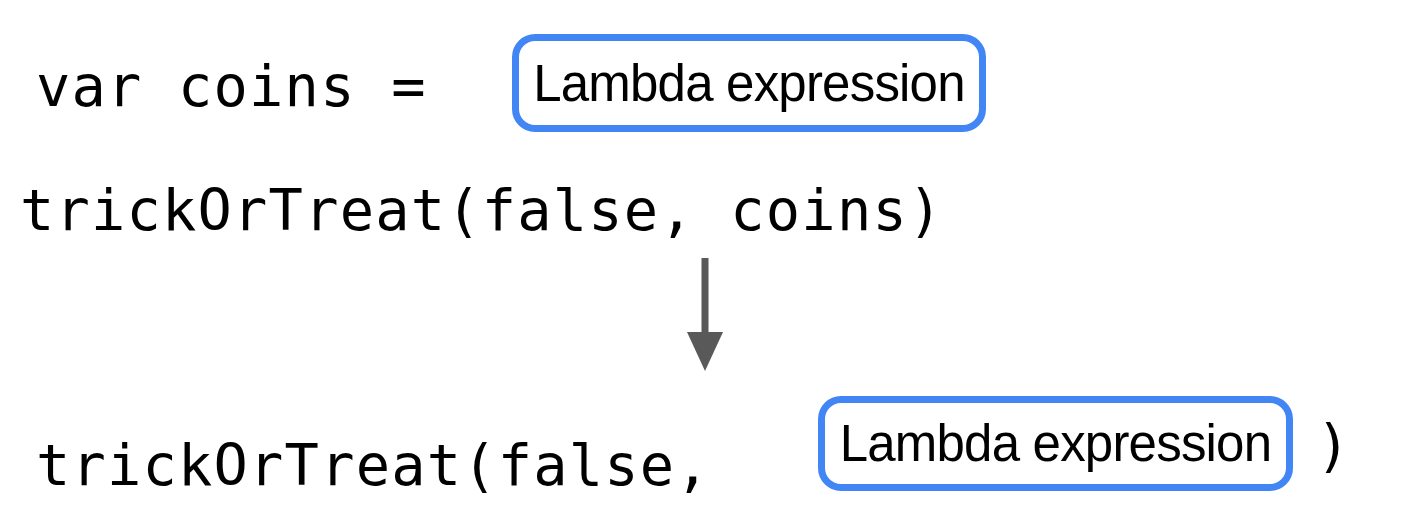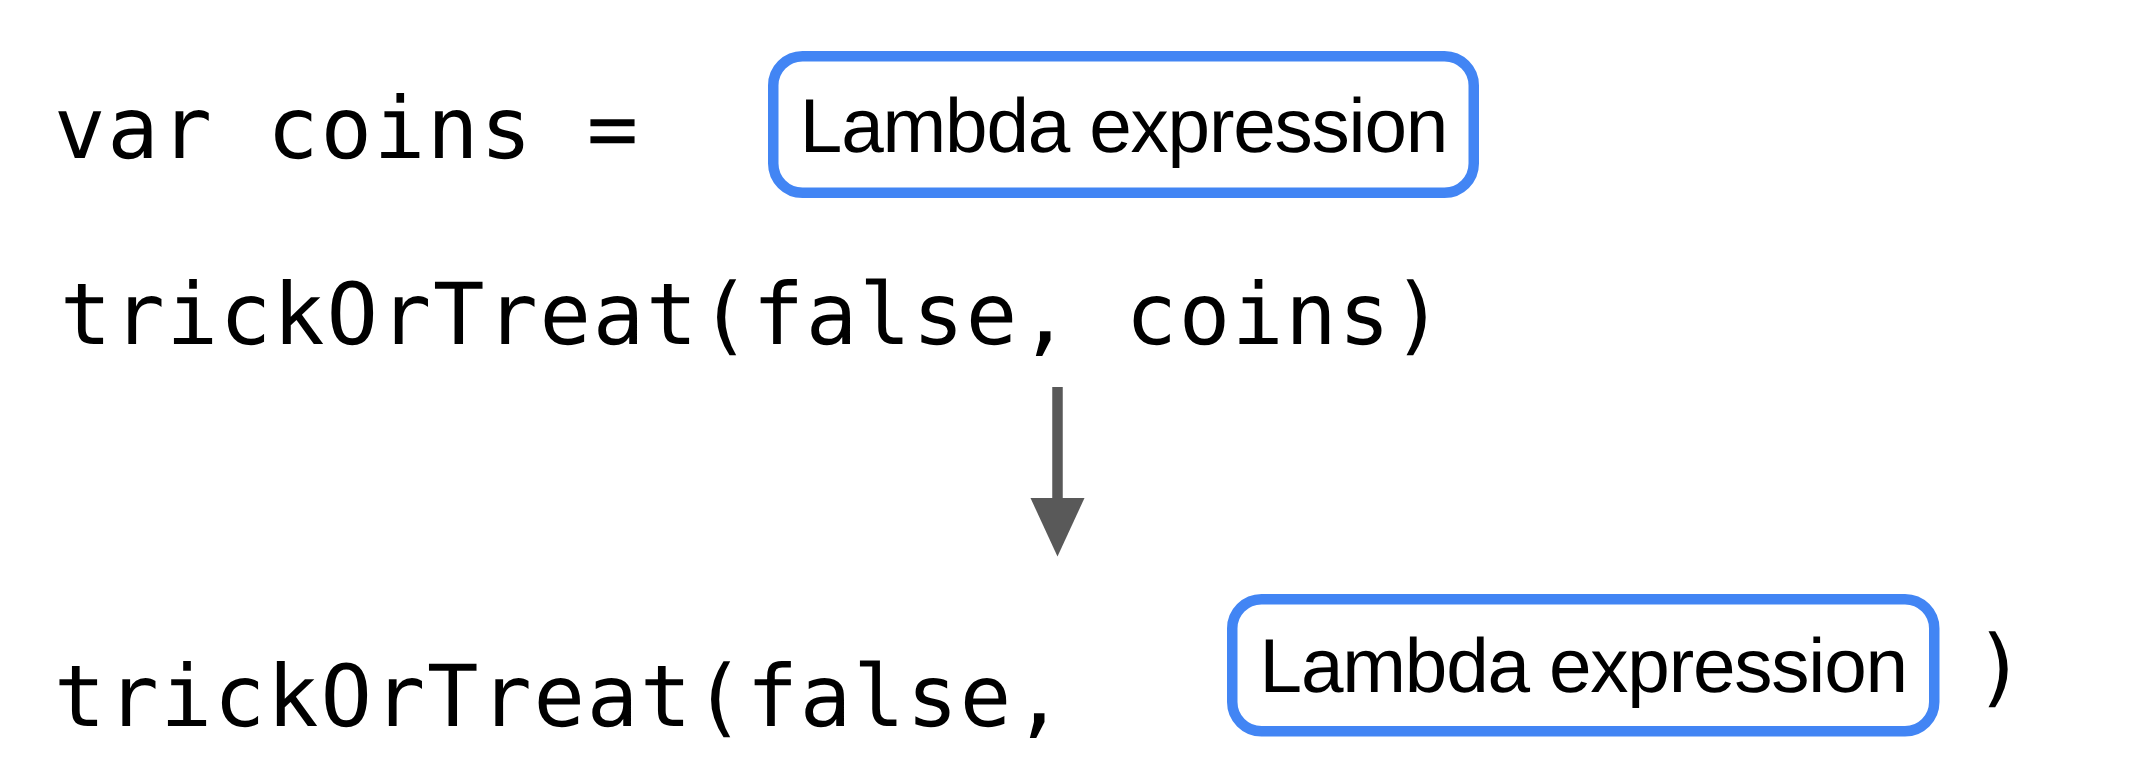--- a/index.html
+++ b/index.html
@@ -28,21 +28,21 @@
     font-family: "DejaVu Sans Mono", "Liberation Mono", monospace;
     font-size: 57px;
     line-height: 1;
     letter-spacing: 1.2px;
     color: #000000;
     white-space: pre;
     font-weight: 400;
   }
 
   #line1-prefix { left: 36px;  top: 58px; }
-  #line2        { left: 40px;  top: 182px; }
+  #line2        { left: 20px;  top: 182px; }
   #line3-prefix { left: 36px;  top: 437px; }
   #line3-suffix { left: 1316px; top: 417px; }
 
   
   .chip {
     position: absolute;
     box-sizing: border-box;
     border: 7px solid #4285f4;
     border-radius: 23px;
     background: #ffffff;

